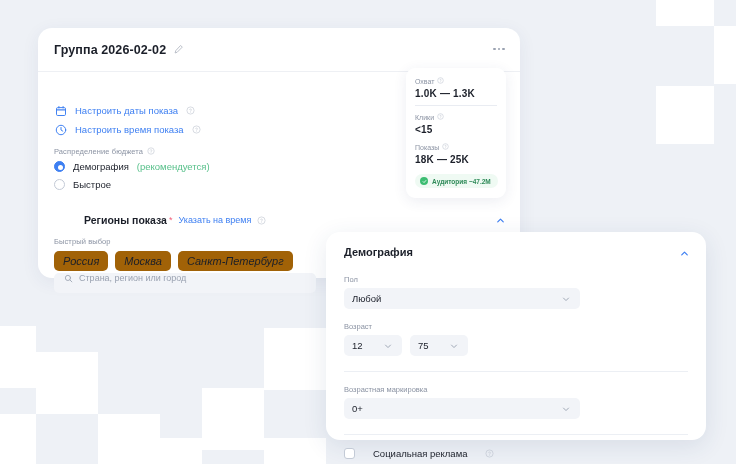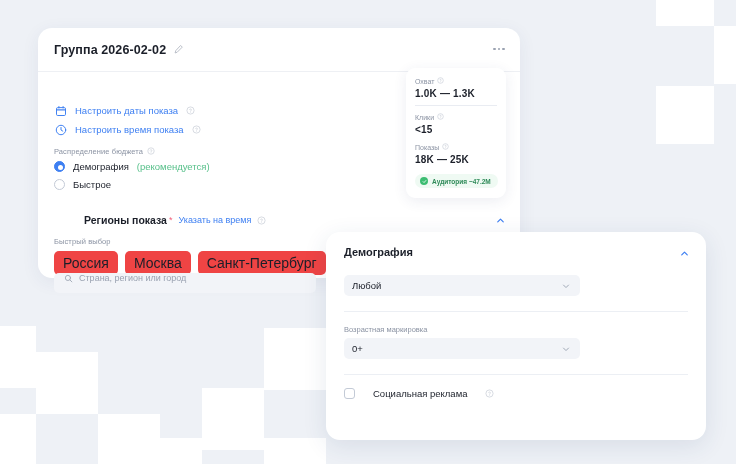--- a/index.html
+++ b/index.html
@@ -52,22 +52,22 @@
   .reg-head { position: absolute; left: 16px; top: 186px; display: flex; align-items: center; gap: 6px; padding-left: 30px; }
   .reg-title { font-size: 10.5px; font-weight: 700; color: #1b1f29; }
   .req-star { color: #f0607a; font-size: 9px; margin-left: -4px; }
   .reg-map-link { font-size: 9px; color: #3d7ff2; }
   .chev-up {
     position: absolute; right: 14px; top: 186px; width: 12px; height: 12px;
     display: flex; align-items: center; justify-content: center;
   }
   .chips { position: absolute; left: 16px; top: 223px; display: flex; gap: 7px; }
   .chip {
-    background: #ef4444; border-radius: 5px; padding: 4px 9px;
-    font-size: 14px; color: #1b1f29; white-space: nowrap;
+    background: #a16207; border-radius: 5px; padding: 4px 9px;
+    font-size: 11px; color: #1b1f29; white-space: nowrap; font-style: italic;
   }
   .search-field {
     position: absolute; left: 16px; top: 245px; width: 262px; height: 20px;
     background: #f2f4f8; border-radius: 5px; display: flex; align-items: flex-start;
     gap: 6px; padding: 0 9px;
   }
   .search-ph { font-size: 9px; color: #9aa2b1; }
   .add-btn {
     position: absolute; left: 290px; top: 245px; height: 20px;
     display: flex; align-items: center; gap: 5px;
@@ -302,30 +302,52 @@
 
   <div class="demo">
     <div class="demo-title">Демография</div>
     <span class="demo-chev">
       <svg width="11" height="11" viewBox="0 0 16 16" fill="none" stroke="#3d7ff2" stroke-width="1.7" stroke-linecap="round" stroke-linejoin="round">
           <path d="M4 10l4-4 4 4"></path>
         </svg>
     </span>
 
     <div style="margin-top:17px;">
+      <div class="fld-lab">Пол</div>
       <div class="sel" style="width:236px;">
         <span class="sel-val">Любой</span>
         <span class="ic">
           <svg width="10" height="10" viewBox="0 0 16 16" fill="none" stroke="#9aa2b1" stroke-width="1.5" stroke-linecap="round" stroke-linejoin="round">
               <path d="M4 6.5l4 4 4-4"></path>
             </svg>
         </span>
       </div>
     </div>
 
+    <div style="margin-top:13px;">
+      <div class="fld-lab">Возраст</div>
+      <div class="row-inline">
+        <div class="sel sel-sm">
+          <span class="sel-val">12</span>
+          <span class="ic">
+            <svg width="10" height="10" viewBox="0 0 16 16" fill="none" stroke="#9aa2b1" stroke-width="1.5" stroke-linecap="round" stroke-linejoin="round">
+                <path d="M4 6.5l4 4 4-4"></path>
+              </svg>
+          </span>
+        </div>
+        <div class="sel sel-sm">
+          <span class="sel-val">75</span>
+          <span class="ic">
+            <svg width="10" height="10" viewBox="0 0 16 16" fill="none" stroke="#9aa2b1" stroke-width="1.5" stroke-linecap="round" stroke-linejoin="round">
+                <path d="M4 6.5l4 4 4-4"></path>
+              </svg>
+          </span>
+        </div>
+      </div>
+    </div>
 
     <div class="hr" style="margin-top:15px;"></div>
 
     <div style="margin-top:13px;">
       <div class="fld-lab">Возрастная маркировка</div>
       <div class="sel" style="width:236px;">
         <span class="sel-val">0+</span>
         <span class="ic">
           <svg width="10" height="10" viewBox="0 0 16 16" fill="none" stroke="#9aa2b1" stroke-width="1.5" stroke-linecap="round" stroke-linejoin="round">
               <path d="M4 6.5l4 4 4-4"></path>

